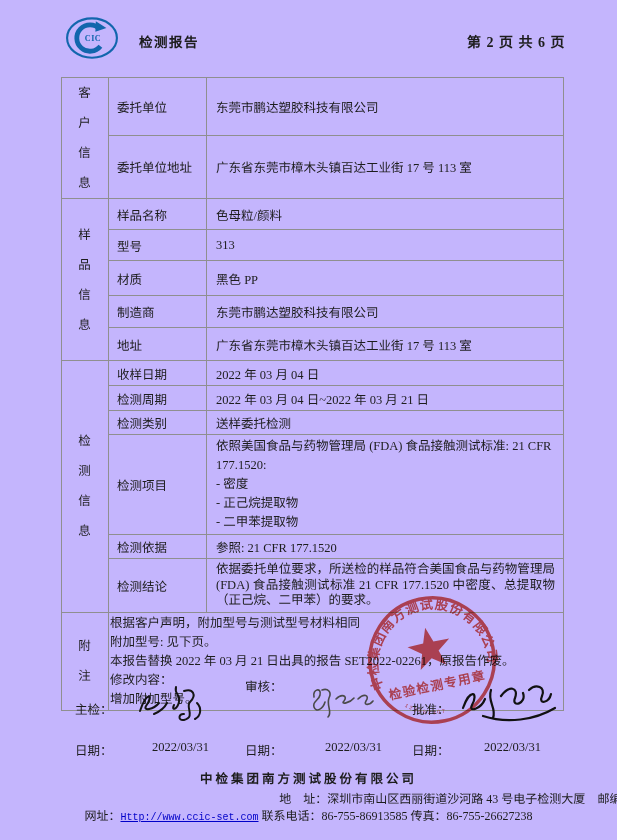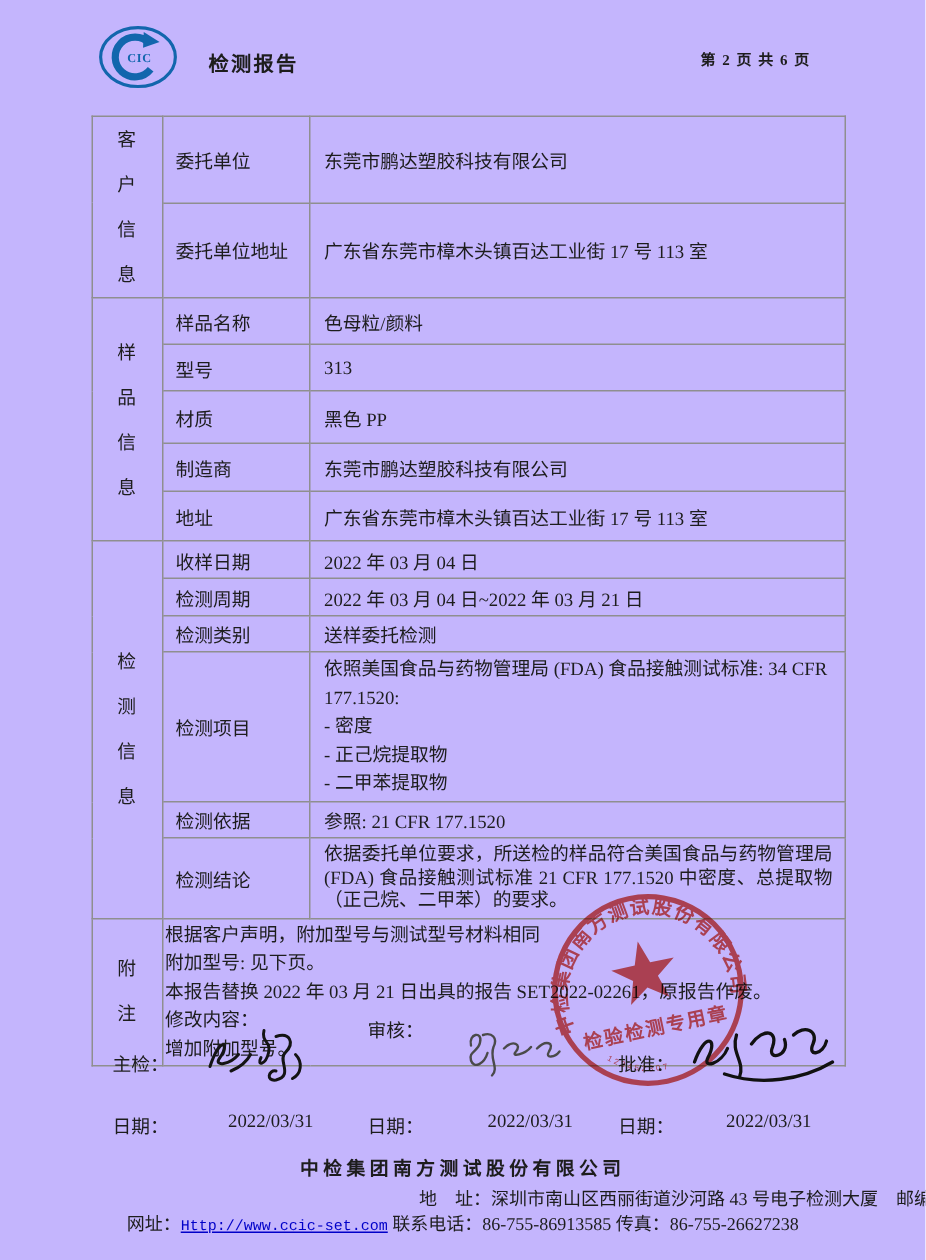--- a/index.html
+++ b/index.html
@@ -8,21 +8,21 @@
     width:617px;height:840px;
     background:#c4b5fd;
     font-family:"Liberation Serif","DejaVu Serif",serif;
     color:#1d1d1d;
     overflow:hidden;
   }
   
   .hdr-logo{position:absolute;left:63px;top:16px;width:58px;height:46px;}
   .hdr-title{position:absolute;left:139px;top:31px;font-size:13.5px;font-weight:bold;letter-spacing:1.5px;}
   .hdr-no{position:absolute;left:235px;top:31px;font-size:12.5px;font-weight:bold;}
-  .hdr-page{position:absolute;left:467px;top:31px;font-size:10px;font-weight:bold;letter-spacing:1px;}
+  .hdr-page{position:absolute;left:467px;top:31px;font-size:14px;font-weight:bold;letter-spacing:1px;}
   
   table.report{
     position:absolute;left:61px;top:77px;width:502px;
     border-collapse:collapse;table-layout:fixed;
     font-size:12.5px;color:#1d1d1d;
   }
   table.report td{border:1px solid #8f8f8f;vertical-align:middle;overflow:hidden;}
   col.c-group{width:47px;}
   col.c-label{width:98px;}
   col.c-value{width:357px;}
@@ -119,21 +119,21 @@
       <td class="label">检测周期</td>
       <td class="value">2022 年 03 月 04 日~2022 年 03 月 21 日</td>
     </tr>
     <tr class="h24">
       <td class="label">检测类别</td>
       <td class="value">送样委托检测</td>
     </tr>
     <tr class="h100">
       <td class="label">检测项目</td>
       <td class="value multiline">
-        <div>依照美国食品与药物管理局 (FDA) 食品接触测试标准: 34 CFR</div>
+        <div>依照美国食品与药物管理局 (FDA) 食品接触测试标准: 21 CFR</div>
         <div>177.1520:</div>
         <div>- 密度</div>
         <div>- 正己烷提取物</div>
         <div>- 二甲苯提取物</div>
       </td>
     </tr>
     <tr class="h20">
       <td class="label">检测依据</td>
       <td class="value">参照: 21 CFR 177.1520</td>
     </tr>

